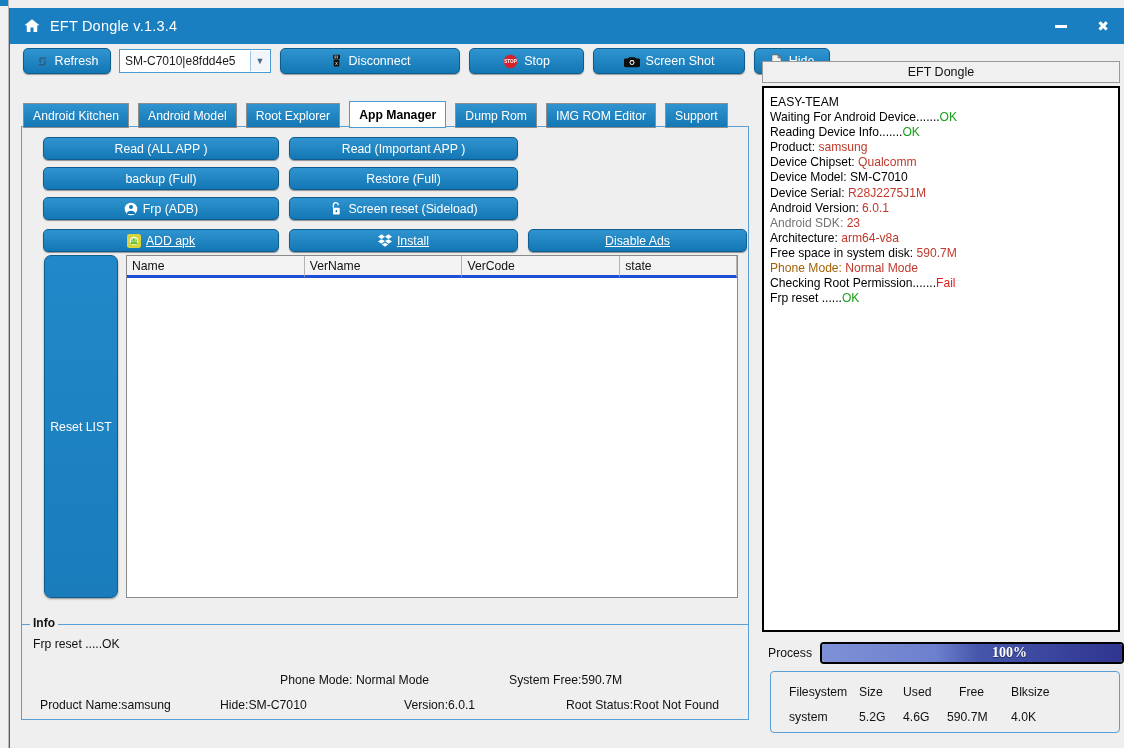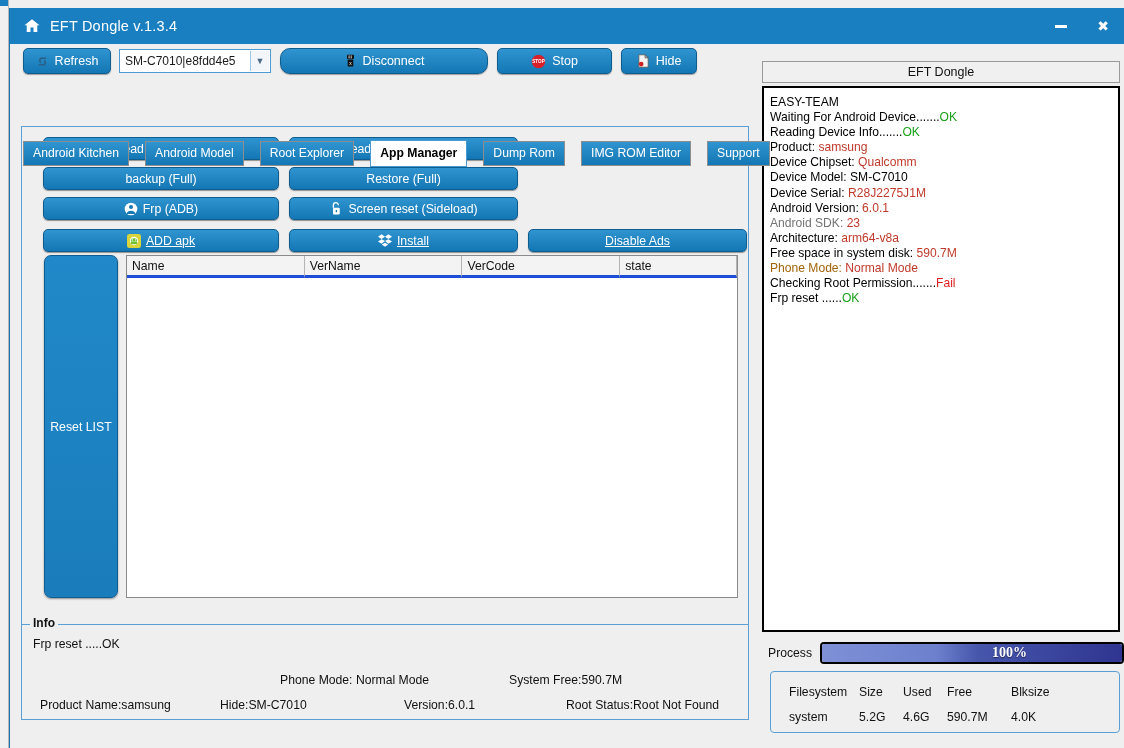--- a/index.html
+++ b/index.html
@@ -59,35 +59,35 @@
     width: 152px; height: 24px; margin-left: 8px;
     background: #ffffff; border: 1px solid #4a9ad4;
     display: flex; align-items: center; font-size: 12px; color: #1a1a1a;
     padding-left: 5px; position: relative;
   }
   #device-select .arrow-box {
     position: absolute; right: 1px; top: 1px; width: 19px; height: 20px;
     border-left: 1px solid #9dc6e5; background: #f2f6fa;
     display:flex; align-items:center; justify-content:center; font-size:9px; color:#4a6a85;
   }
-  #btn-disconnect { width: 208px; margin-left: 9px; border-radius: 10px; }
+  #btn-disconnect { width: 180px; margin-left: 9px; }
   #btn-stop { width: 115px; margin-left: 9px; }
   #btn-screenshot { width: 152px; margin-left: 9px; }
   #btn-hide { width: 76px; margin-left: 9px; }
 
   
   #left-pane {
     position: absolute; left: 11px; top: 118px;
     width: 728px; height: 508px;
     border: 1px solid #5b9fd4; background: #efefef;
   }
   
   #tab-strip {
     position: absolute; left: 13px; top: 94px; height: 26px;
-    display: flex; align-items: center; gap: 16px; z-index: 5; margin-top: 38px;
+    display: flex; align-items: flex-end; gap: 9px; z-index: 5;
   }
   .tab {
     height: 25px; padding: 0 9px;
     background: linear-gradient(#2f94cf, #1477b5);
     border: 1px solid #8d8d8d;
     color: #ffffff; font-size: 12.2px;
     display: flex; align-items: center; justify-content: center;
   }
   .tab.active {
     background: #ffffff; color: #000000;
@@ -245,20 +245,30 @@
     <div id="btn-stop" class="tb-btn">
       <span class="ic">
         <svg width="15" height="15" viewBox="0 0 20 20">
           <circle cx="10" cy="10" r="9" fill="#d8202a"></circle>
           <text x="10" y="12.5" font-size="6.2" fill="#ffffff" text-anchor="middle" font-weight="bold" font-family="Liberation Sans">STOP</text>
         </svg>
       </span>
       <span>Stop</span>
     </div>
 
+    <div id="btn-screenshot" class="tb-btn">
+      <span class="ic">
+        <svg width="16" height="13" viewBox="0 0 22 16" fill="#0d0d0d">
+          <path d="M7 2 h8 l1.6 2 H20 a2 2 0 0 1 2 2 v8 a2 2 0 0 1 -2 2 H2 a2 2 0 0 1 -2 -2 V6 a2 2 0 0 1 2 -2 h3.4 Z"></path>
+          <circle cx="11" cy="9.4" r="3.4" fill="#ffffff"></circle>
+          <circle cx="11" cy="9.4" r="2.1" fill="#0d0d0d"></circle>
+        </svg>
+      </span>
+      <span>Screen Shot</span>
+    </div>
 
     <div id="btn-hide" class="tb-btn">
       <span class="ic">
         <svg width="13" height="14" viewBox="0 0 16 18">
           <path d="M2 1 h8 l4 4 v12 H2 Z" fill="#f2f2f2" stroke="#555" stroke-width="1"></path>
           <path d="M10 1 v4 h4 Z" fill="#c9c9c9" stroke="#555" stroke-width="1"></path>
           <circle cx="5" cy="13" r="3" fill="#d02020"></circle>
         </svg>
       </span>
       <span>Hide</span>
@@ -406,21 +416,21 @@
         <span id="progress-text">100%</span>
       </div>
     </div>
   </div>
 
   <div id="fs-box">
     <div id="fs-head">
         <span class="fs-row" style="left: 18px; top: 13px;">Filesystem</span>
         <span class="fs-row" style="left: 88px; top: 13px;">Size</span>
         <span class="fs-row" style="left: 132px; top: 13px;">Used</span>
-        <span class="fs-row" style="left: 176px; top: 13px;">Free</span>
+        <span class="fs-row" style="left: 188px; top: 13px;">Free</span>
         <span class="fs-row" style="left: 240px; top: 13px;">Blksize</span>
       </div>
     <div id="fs-body">
         <span class="fs-row" style="left: 18px; top: 38px;">system</span>
         <span class="fs-row" style="left: 88px; top: 38px;">5.2G</span>
         <span class="fs-row" style="left: 132px; top: 38px;">4.6G</span>
         <span class="fs-row" style="left: 176px; top: 38px;">590.7M</span>
         <span class="fs-row" style="left: 240px; top: 38px;">4.0K</span>
       </div>
   </div>

